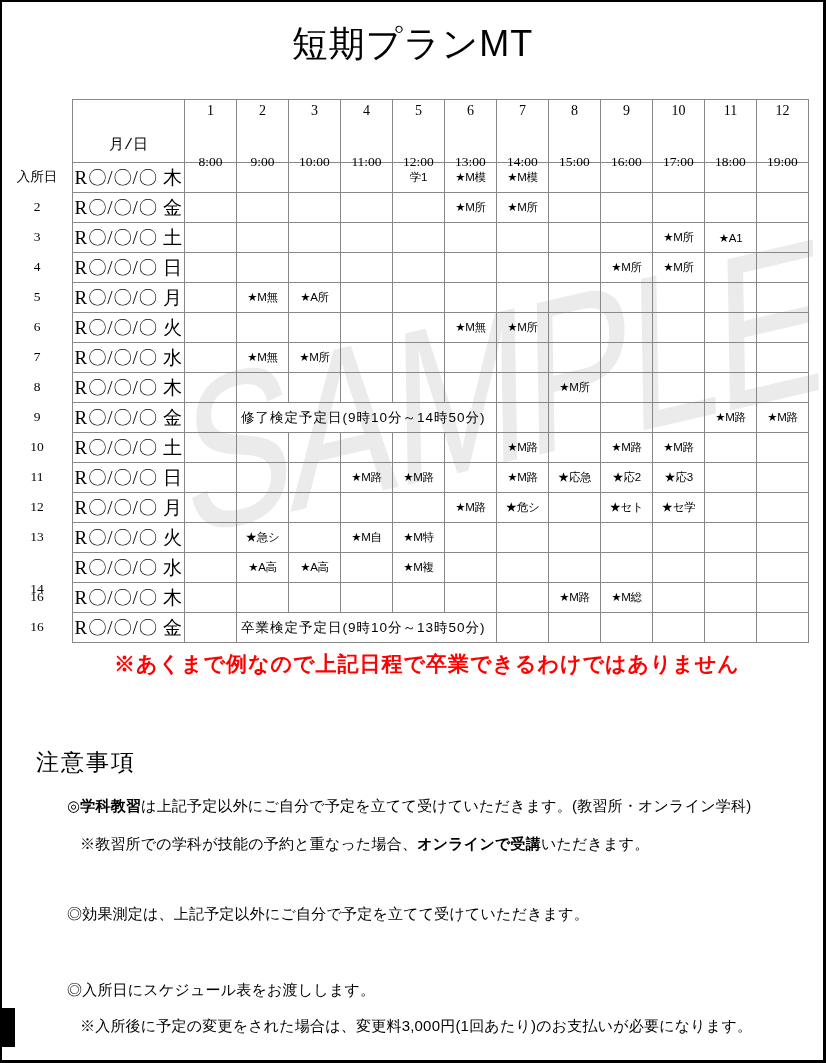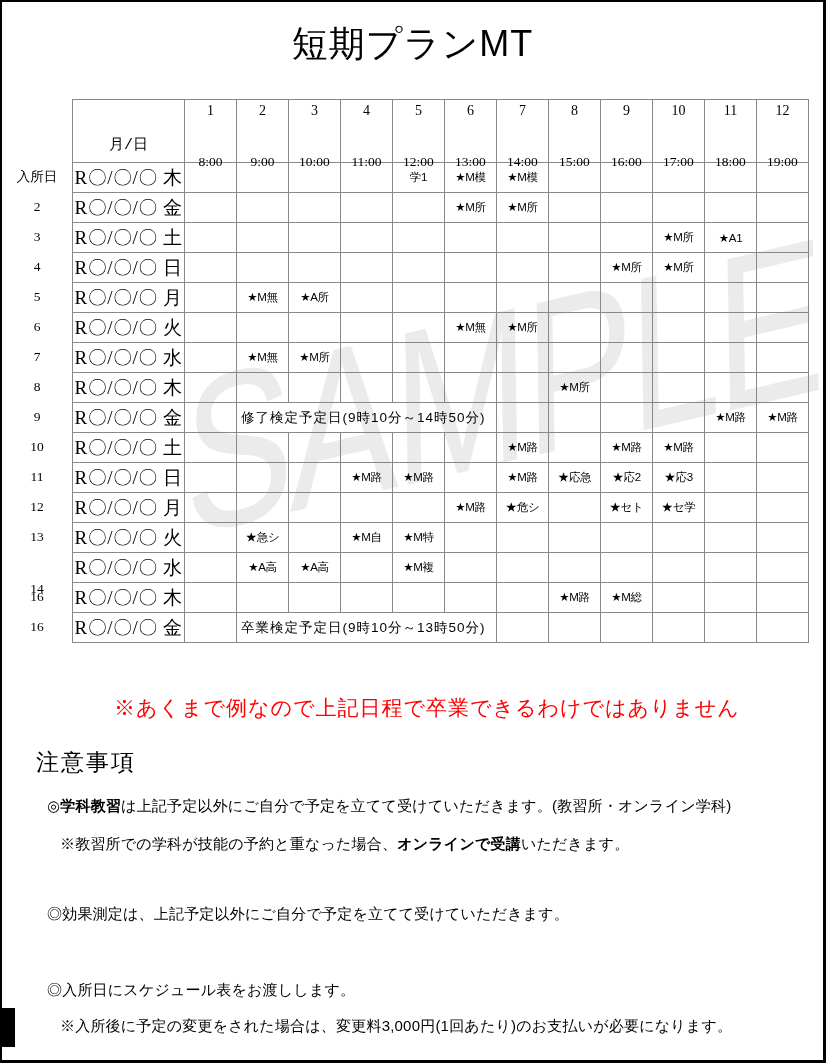--- a/index.html
+++ b/index.html
@@ -78,41 +78,41 @@
     line-height: 30px;
     font-family: "Liberation Serif", serif;
     font-size: 13.5px;
   }
   
   .disclaimer {
     position: absolute;
     left: 112px; top: 648px;
     z-index: 2;
     font-family: "Liberation Serif", serif;
-    font-weight: normal;
+    font-weight: bold;
     font-size: 21px;
     color: #f00;
     letter-spacing: 1px;
     white-space: nowrap;
-    margin-top: 44px;
   }
   .notes-heading {
     position: absolute;
     left: 34px; top: 745px;
     z-index: 2;
     font-size: 23px;
     font-weight: normal;
     letter-spacing: 2px;
   }
   .note {
     position: absolute;
     z-index: 2;
     font-size: 15px;
     white-space: nowrap;
     letter-spacing: 0.2px;
+    margin-left: 20px;
   }
   .note b { font-weight: bold; }
   .note.i1 { left: 45px; }
   .note.i2 { left: 58px; }
   .note.n0 { top: 795px; }
   .note.n1 { top: 833px; }
   .note.n2 { top: 903px; }
   .note.n3 { top: 979px; }
   .note.n4 { top: 1015px; }
   .edge-mark {

